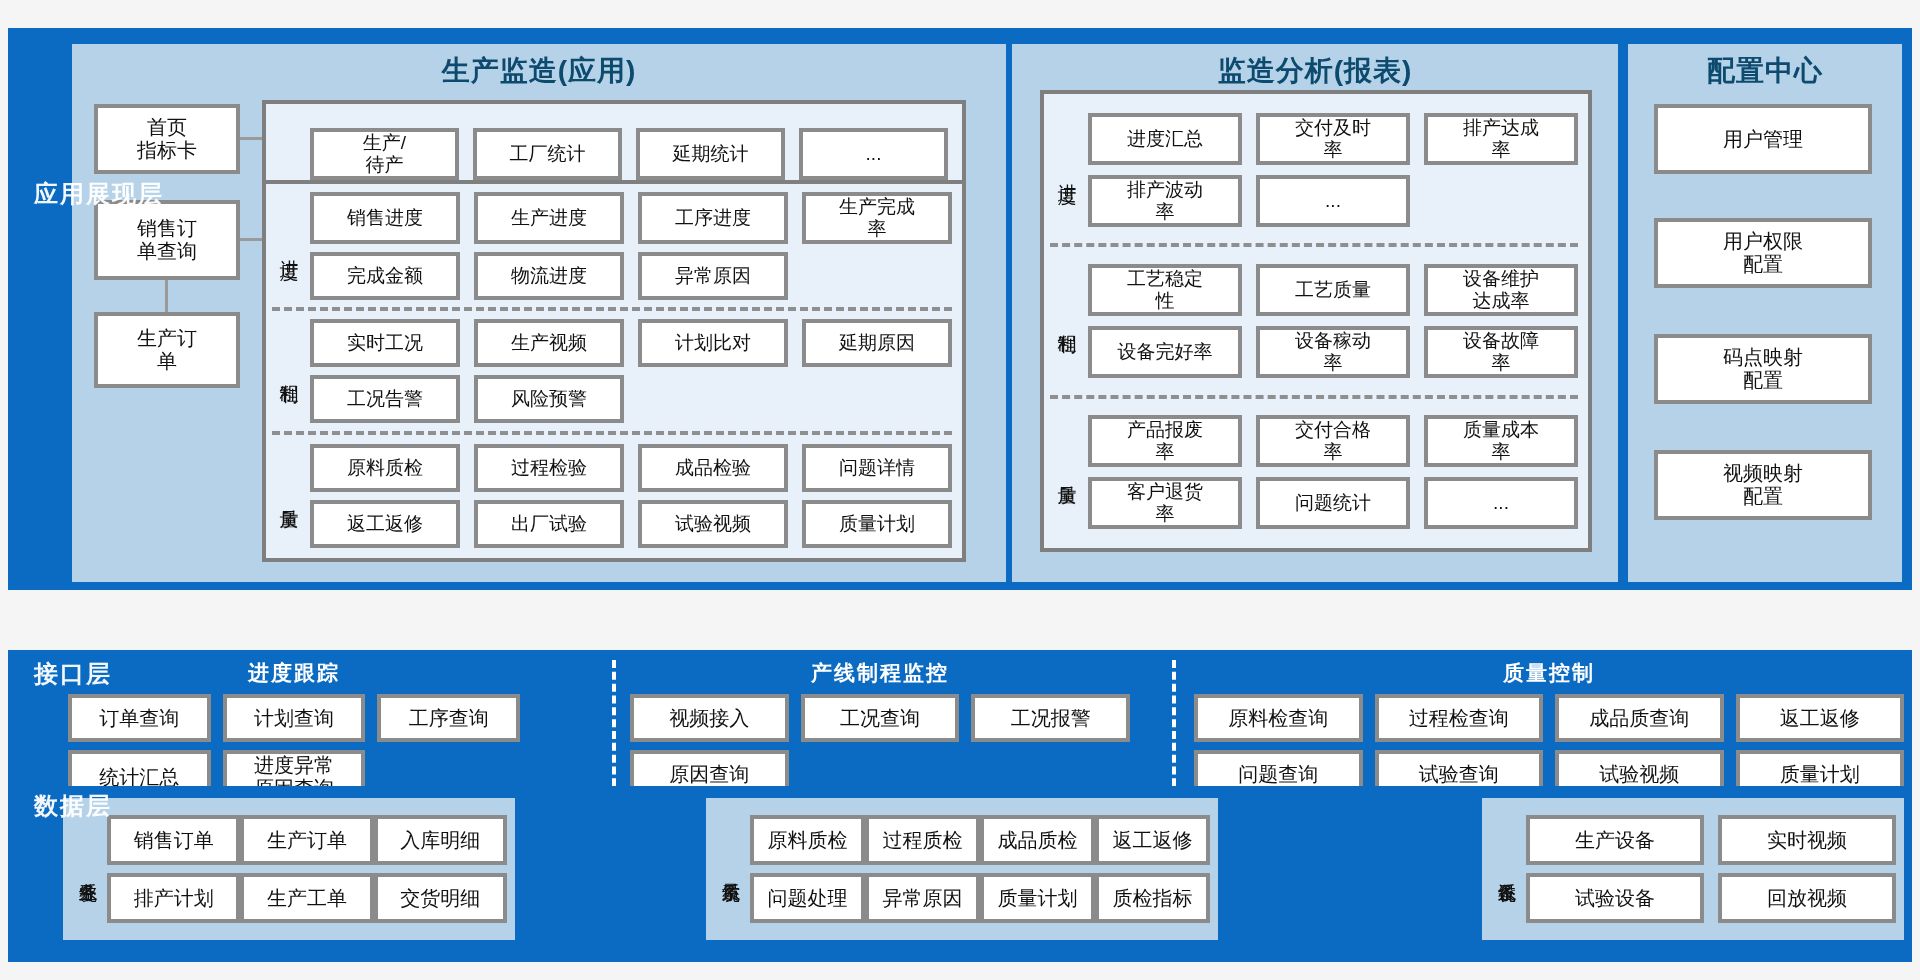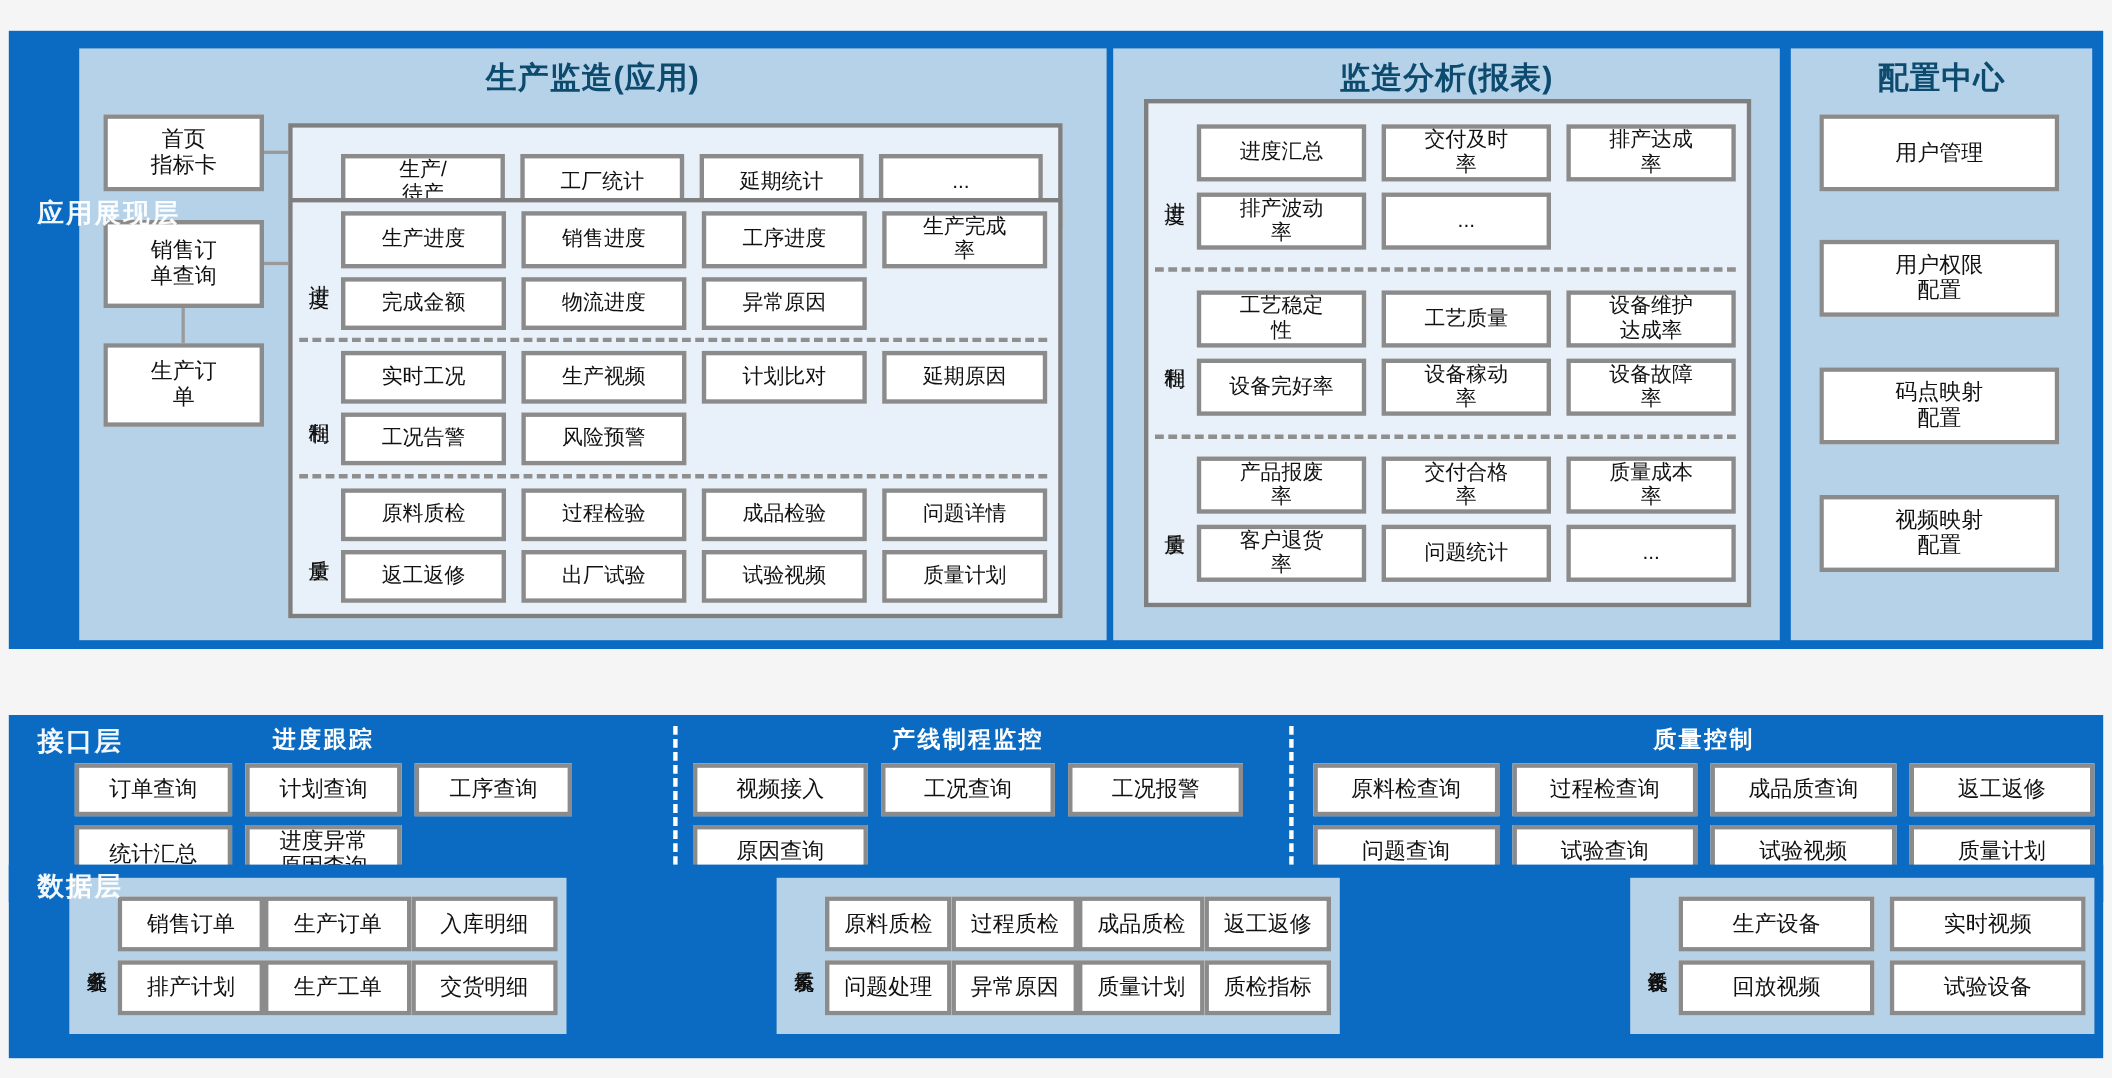--- a/index.html
+++ b/index.html
@@ -24,21 +24,21 @@
 
   .group { position:absolute; background:#e8f1f9; border:4px solid #7f7f7f; }
 
   .vlabel { writing-mode:vertical-rl; text-orientation:upright; display:flex; align-items:center;
             justify-content:center; font-size:19px; color:#111; letter-spacing:2px; }
 
   
   .lp-side { position:absolute; left:22px; width:146px; font-size:20px; }
   .connector { position:absolute; background:#9a9a9a; z-index:2; }
 
-  .groupA { left:190px; top:68px; width:704px; height:96px;
+  .groupA { left:190px; top:56px; width:704px; height:96px;
             display:grid; grid-template-columns:repeat(4,1fr); column-gap:14px;
             align-items:center; padding:19px 14px 8px 44px; }
   .groupA .wbox { min-height:52px; }
 
   .groupB { left:190px; top:136px; width:704px; height:382px; display:flex; flex-direction:column; padding:2px 10px 2px 6px; }
   .sec { display:flex; align-items:stretch; flex:1; padding:6px 0; }
   .sec + .sec { border-top:4px dashed #8f8f8f; }
   .sec .vlabel { width:34px; }
   .sec .grid { flex:1; display:grid; grid-template-columns:repeat(4,1fr); gap:8px 14px;
                align-content:center; padding-left:4px; }
@@ -95,22 +95,22 @@
 待产</div>
         <div class="wbox">工厂统计</div>
         <div class="wbox">延期统计</div>
         <div class="wbox">...</div>
       </div>
 
       <div class="group groupB">
         <div class="sec">
           <div class="vlabel">进度</div>
           <div class="grid">
+            <div class="wbox">销售进度</div>
             <div class="wbox">生产进度</div>
-            <div class="wbox">销售进度</div>
             <div class="wbox">工序进度</div>
             <div class="wbox">生产完成
 率</div>
             <div class="wbox">完成金额</div>
             <div class="wbox">物流进度</div>
             <div class="wbox">异常原因</div>
           </div>
         </div>
         <div class="sec">
           <div class="vlabel">制程</div>
@@ -271,19 +271,19 @@
         <div class="wbox">质量计划</div>
         <div class="wbox">质检指标</div>
       </div>
     </div>
 
     <div class="dpanel" style="left:1474px; width:422px;">
       <div class="vlabel">设备系统</div>
       <div class="grid grid-2" style="gap:8px 14px;">
         <div class="wbox">生产设备</div>
         <div class="wbox">实时视频</div>
+        <div class="wbox">试验设备</div>
         <div class="wbox">回放视频</div>
-        <div class="wbox">试验设备</div>
       </div>
     </div>
   </div>
 
 </div>
 
 </body></html>

